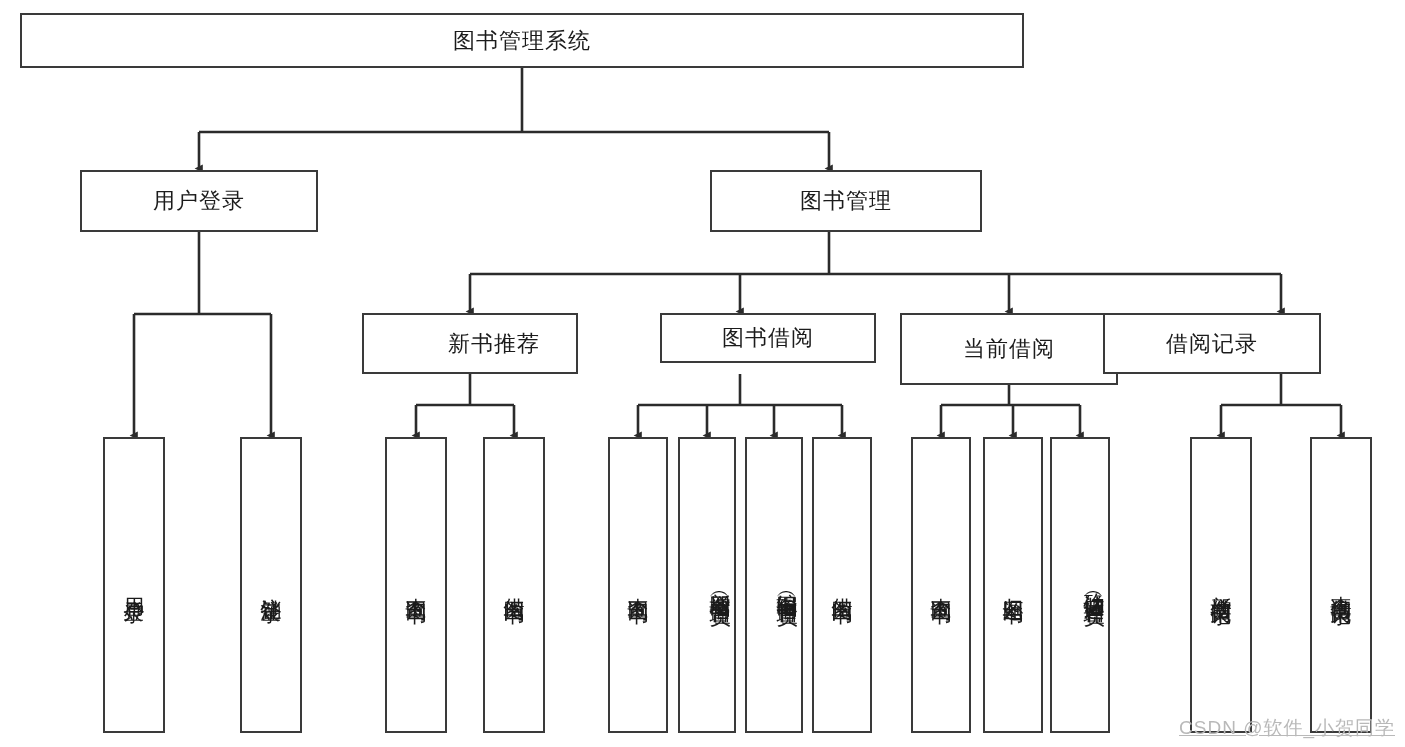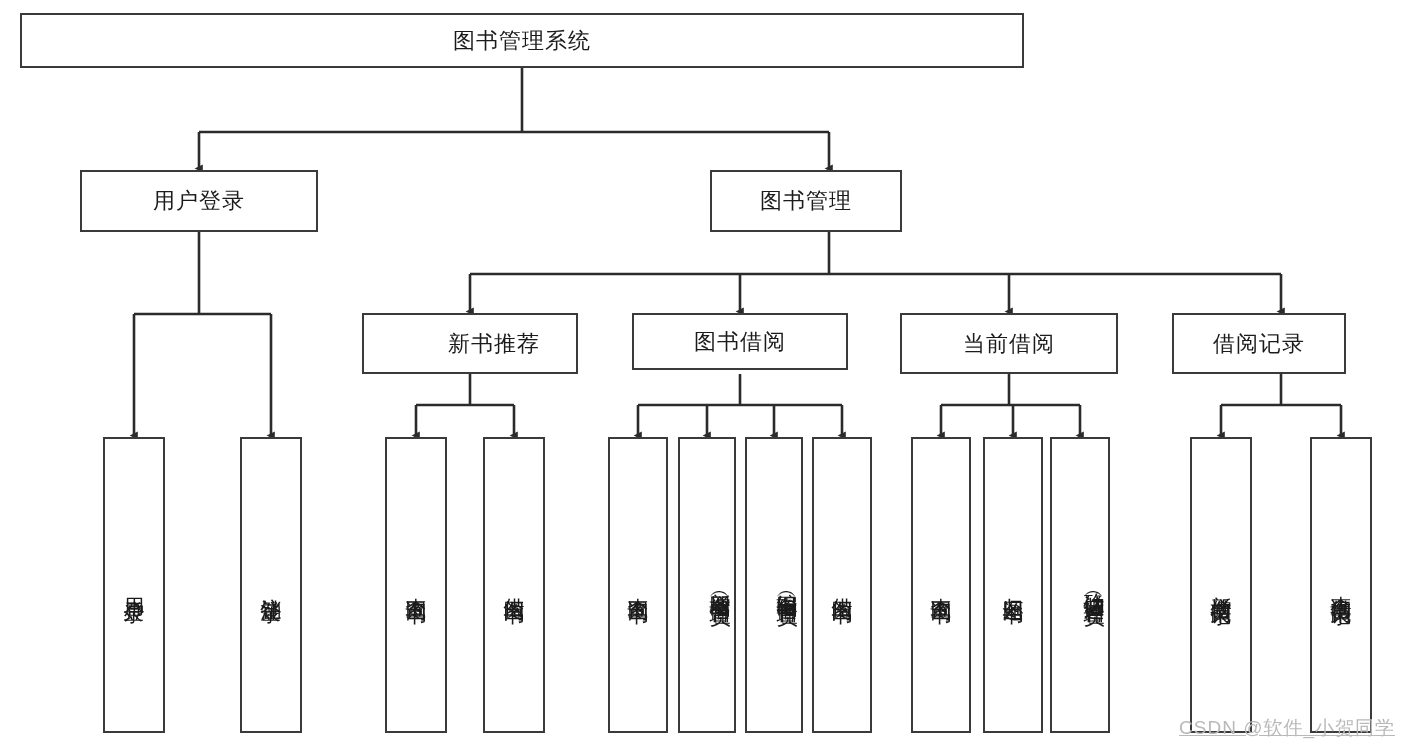--- a/index.html
+++ b/index.html
@@ -100,34 +100,34 @@
       </g>
   </svg>
 
   <div class="node h" id="n-root" style="left: 20px; top: 13px; width: 1004px; height: 55px;">
     <span class="htext">图书管理系统</span>
   </div>
 
   <div class="node h" id="n-user-login" style="left: 80px; top: 170px; width: 238px; height: 62px;">
     <span class="htext">用户登录</span>
   </div>
-  <div class="node h" id="n-book-manage" style="left: 710px; top: 170px; width: 192px; height: 62px;">
+  <div class="node h" id="n-book-manage" style="left: 710px; top: 170px; width: 272px; height: 62px;">
     <span class="htext">图书管理</span>
   </div>
 
   <div class="node h" id="n-new-book-recommend" style="left: 362px; top: 313px; width: 216px; height: 61px; padding-left: 48px;">
     <span class="htext">新书推荐</span>
   </div>
-  <div class="node h" id="n-book-borrow" style="left: 632px; top: 313px; width: 216px; height: 57px;">
+  <div class="node h" id="n-book-borrow" style="left: 660px; top: 313px; width: 216px; height: 50px;">
     <span class="htext">图书借阅</span>
   </div>
-  <div class="node h" id="n-current-borrow" style="left: 900px; top: 313px; width: 218px; height: 61px;">
+  <div class="node h" id="n-current-borrow" style="left: 900px; top: 313px; width: 218px; height: 72px;">
     <span class="htext">当前借阅</span>
   </div>
-  <div class="node h" id="n-borrow-record" style="left: 1172px; top: 313px; width: 174px; height: 61px;">
+  <div class="node h" id="n-borrow-record" style="left: 1103px; top: 313px; width: 218px; height: 61px;">
     <span class="htext">借阅记录</span>
   </div>
 
   <div id="leaf-layer">
       <div class="node v" style="left: 103px; top: 437px; width: 62px; height: 296px;">
         <span class="vtext">用户登录</span>
       </div>
       <div class="node v" style="left: 240px; top: 437px; width: 62px; height: 296px;">
         <span class="vtext">注销登录</span>
       </div>

